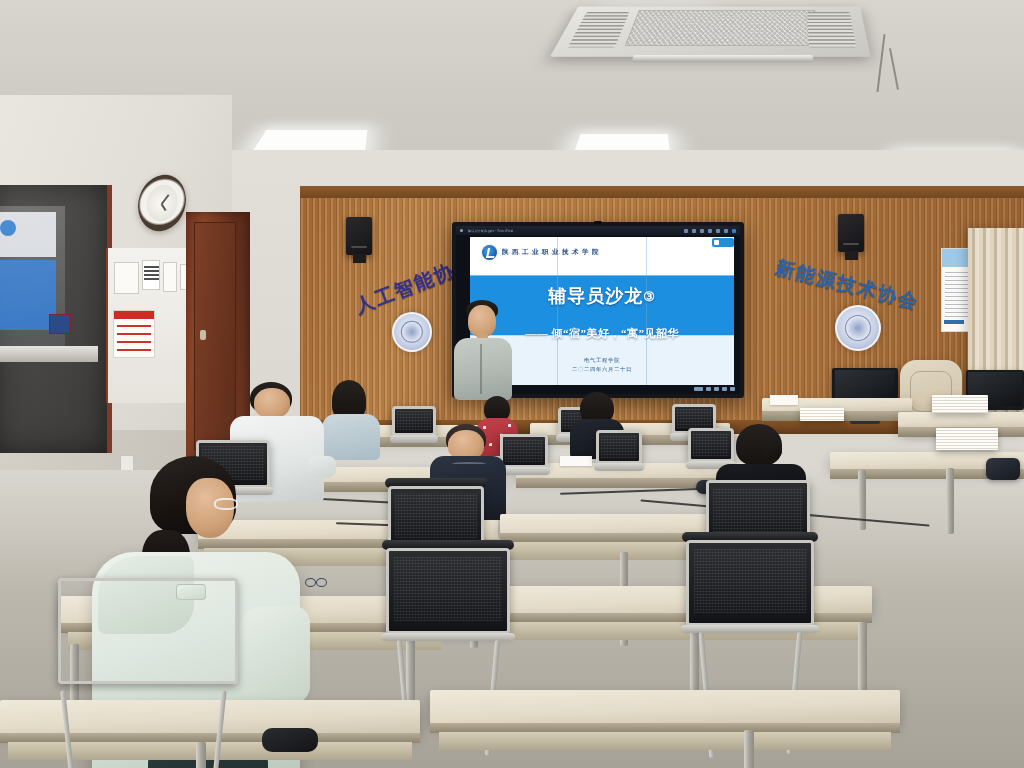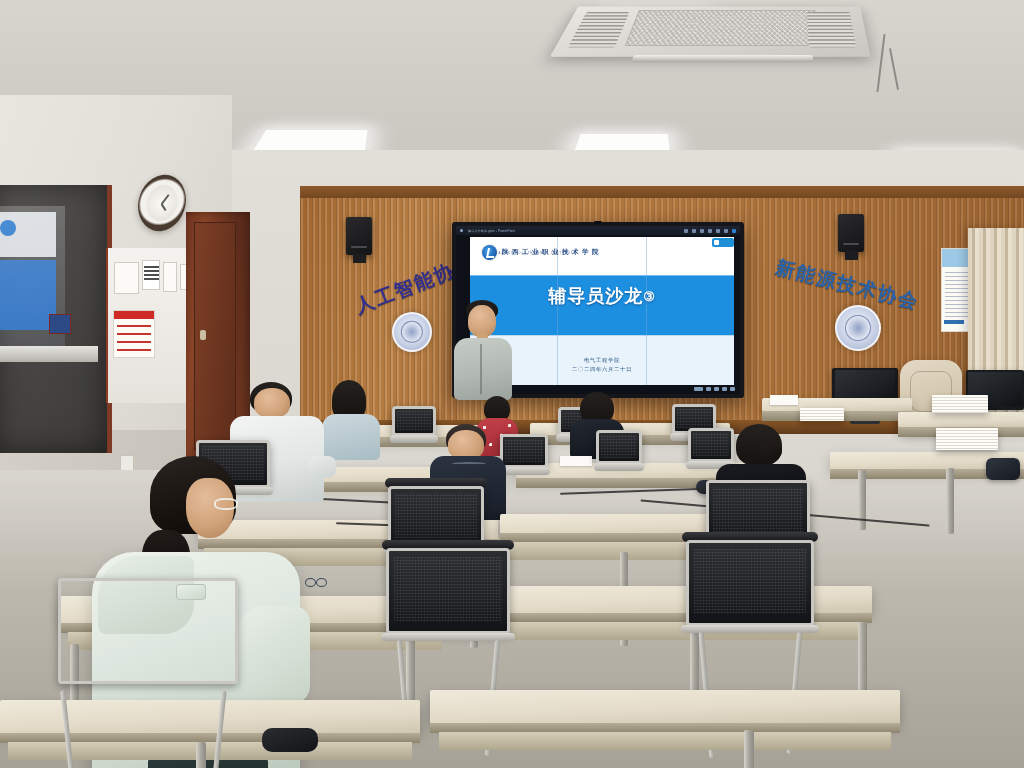--- a/index.html
+++ b/index.html
@@ -246,20 +246,21 @@
     position:absolute; left:120px; top:455px; width:14px; height:18px;
     background:#eceae4; border:1px solid #c6c3bb; border-radius:2px;
   }
 
   
   .board-bezel {
     position:absolute; left:452px; top:222px; width:292px; height:176px;
     background:#14161c; border-radius:3px;
     box-shadow:0 6px 20px rgba(0,0,0,.45);
     padding:4px;
+    font-family:Liberation Serif, serif;
   }
   .board-screen {
     position:relative; width:100%; height:100%; overflow:hidden;
     background:#0d1117;
   }
   .os-topbar {
     position:absolute; left:0; top:0; width:100%; height:9px;
     background:linear-gradient(180deg,#1d2430,#151a24);
     display:flex; align-items:center; gap:3px; padding:0 4px;
   }
@@ -614,20 +615,21 @@
 
         <div class="slide-logo-row">
           <div class="slide-logo-mark"></div>
           <div class="slide-logo-cn">陕西工业职业技术学院</div>
         </div>
         <div class="slide-logo-en">SHAANXI POLYTECHNIC INSTITUTE</div>
 
         <div class="slide-title">
           <span>辅导员沙龙</span><span class="circ-num">③</span>
         </div>
+        <div class="slide-sub">—— 倾“宿”美好，“寓”见韶华</div>
 
         <div class="slide-foot">
           <div>电气工程学院</div>
           <div>二〇二四年六月二十日</div>
         </div>
       </div>
 
       <div class="slide-badge">
         <div class="slide-badge-ic"></div>
       </div>

